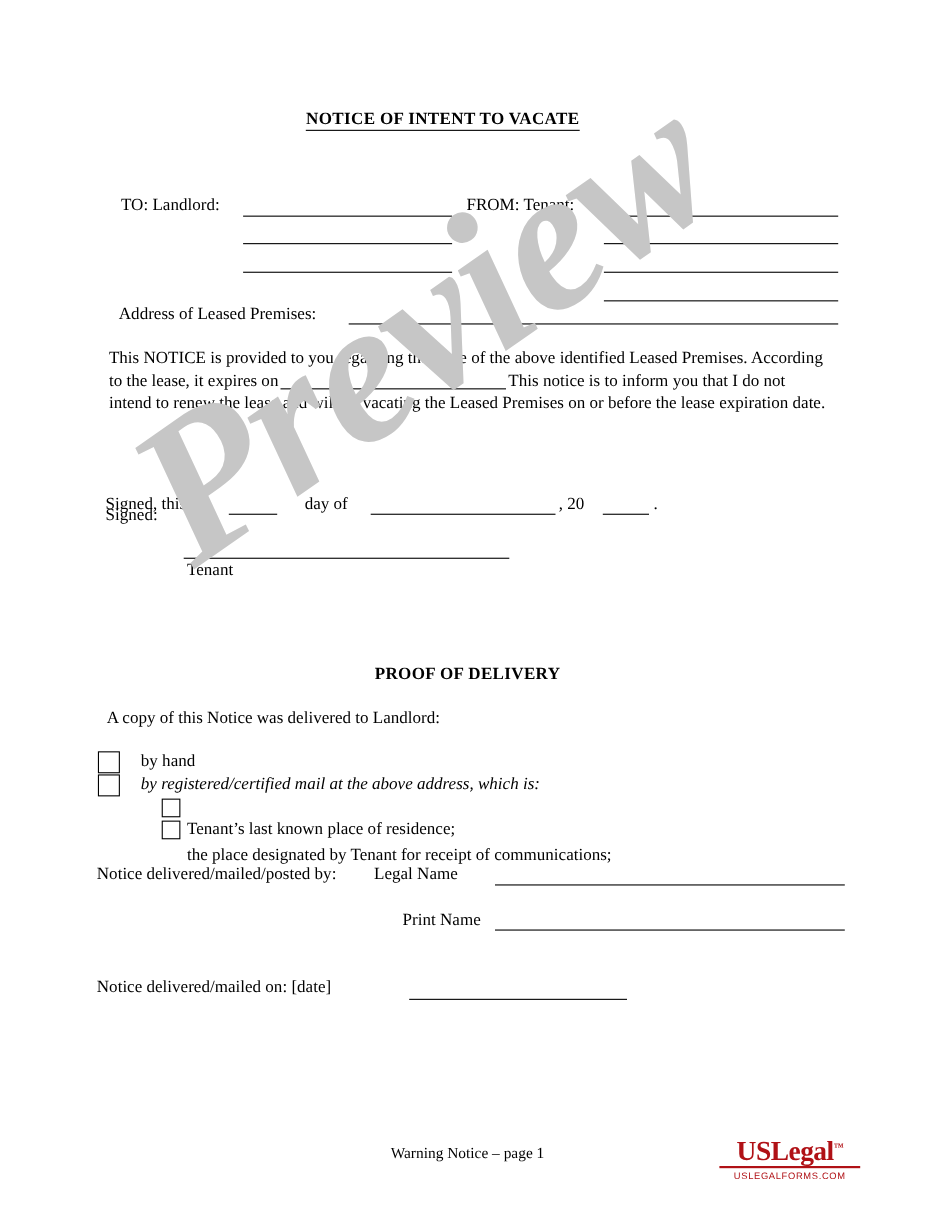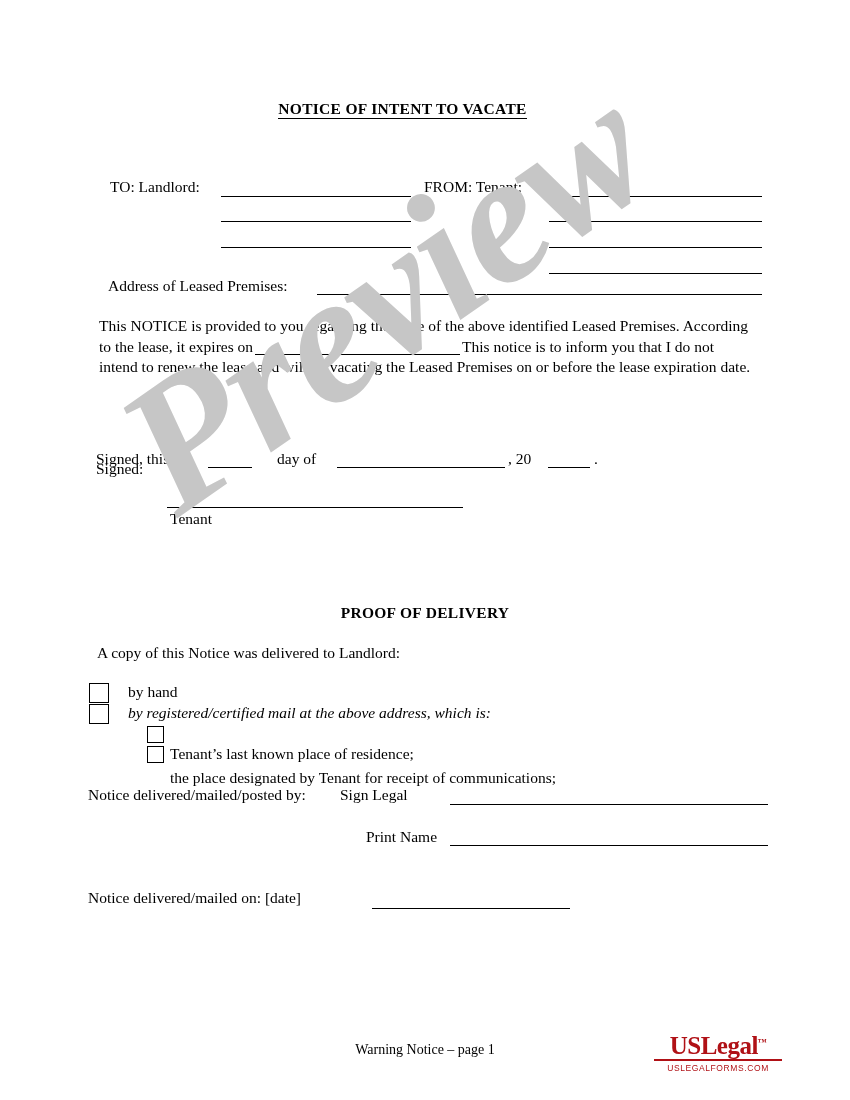--- a/index.html
+++ b/index.html
@@ -220,21 +220,21 @@
     <div class="checkbox" style="left:89px; top:704px;"></div>
     <div class="lbl" style="left:128px; top:704px;font-style:italic;">by registered/certified mail at the above address, which is:</div>
 
     <div class="checkbox small" style="left:147px; top:726px;"></div>
     <div class="lbl" style="left:170px; top:725px;margin-top:44px;">the place designated by Tenant for receipt of communications;</div>
 
     <div class="checkbox small" style="left:147px; top:746px;"></div>
     <div class="lbl" style="left:170px; top:745px;">Tenant’s last known place of residence;</div>
 
     <div class="lbl" style="left:88px; top:786px;">Notice delivered/mailed/posted by:</div>
-    <div class="lbl" style="left:340px; top:786px;">Sign Legal</div>
+    <div class="lbl" style="left:340px; top:786px;">Legal Name</div>
     <div class="rule" style="left:450px; top:804px; width:318px;"></div>
 
     <div class="lbl" style="left:366px; top:828px;">Print Name</div>
     <div class="rule" style="left:450px; top:845px; width:318px;"></div>
 
     <div class="lbl" style="left:88px; top:889px;">Notice delivered/mailed on: [date]</div>
     <div class="rule" style="left:372px; top:908px; width:198px;"></div>
 
     <div class="footer-text">Warning Notice – page 1</div>
 

